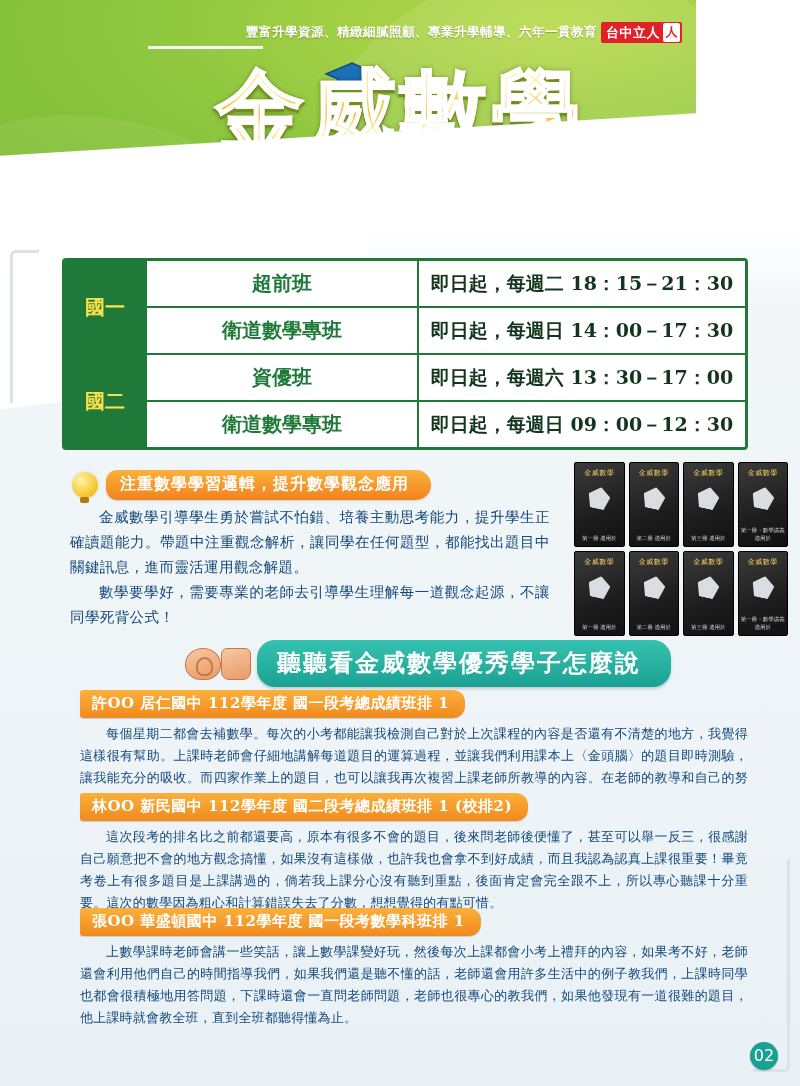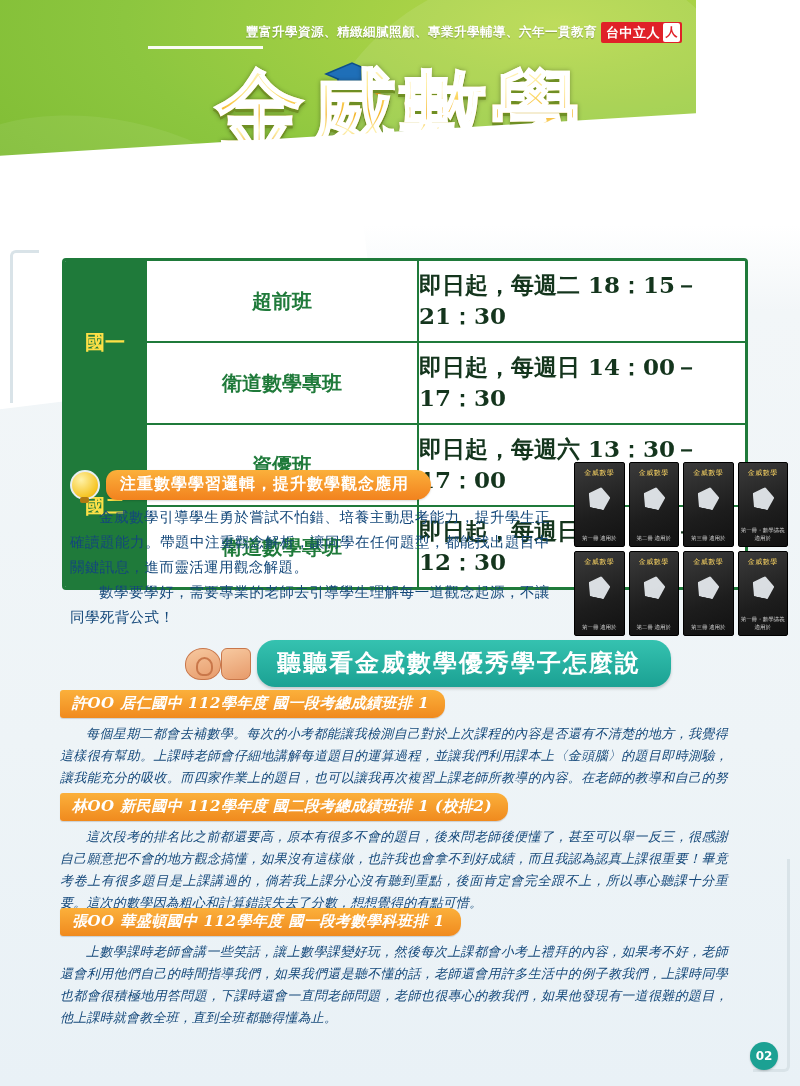--- a/index.html
+++ b/index.html
@@ -126,21 +126,21 @@
   .tcell:last-child{border-bottom:none;}
   .tname{
     width:270px;display:flex;align-items:center;justify-content:center;
     font-family:"DejaVu Serif","Liberation Serif",serif;
     font-size:20px;font-weight:bold;color:#1f7a3a;background:#ffffff;
     padding:9px 0;border-right:2px solid #1f7a3a;
   }
   .ttime{
     flex:1;display:flex;align-items:center;justify-content:center;
     font-family:"DejaVu Serif","Liberation Serif",serif;
-    font-size:23px;font-weight:bold;color:#14351d;background:#ffffff;padding:9px 0;
+    font-size:19px;font-weight:bold;color:#14351d;background:#ffffff;padding:9px 0;
   }
   
   .pill-orange{
     position:absolute;left:70px;top:470px;
     display:flex;align-items:center;gap:6px;
   }
   .bulb{
     width:26px;height:26px;border-radius:50%;
     background:radial-gradient(circle at 35% 30%,#fff2a8,#f6c424 70%,#d79a0b);
     border:2px solid #e8eff3;
@@ -211,21 +211,21 @@
     border:1px solid #c9774a;border-radius:6px 6px 8px 8px;position:relative;margin-left:-6px;
   }
   .pill-teal .pilltext{
     background:linear-gradient(180deg,#35c2b0,#1ba193);
     color:#ffffff;font-family:"DejaVu Serif","Liberation Serif",serif;
     font-size:24px;font-weight:bold;letter-spacing:2px;
     padding:7px 30px 8px 20px;border-radius:18px;
     white-space:nowrap;box-shadow:0 2px 3px rgba(0,0,0,.18);
   }
   
-  .testi{position:absolute;left:60px;width:668px;font-style:italic;}
+  .testi{position:absolute;left:80px;width:668px;}
   .testi-head{
     display:inline-block;
     background:linear-gradient(180deg,#fbb03b,#f08a1e);
     color:#ffffff;font-family:"DejaVu Serif","Liberation Serif",serif;
     font-size:15px;font-weight:bold;letter-spacing:.5px;
     padding:4px 16px 5px 12px;border-radius:3px 12px 12px 3px;
     box-shadow:0 1px 1px rgba(0,0,0,.15);
   }
   .testi-body{
     margin-top:5px;
@@ -239,21 +239,21 @@
   
   .footnote{
     position:absolute;right:60px;bottom:44px;
     font-family:"DejaVu Serif","Liberation Serif",serif;
     font-size:12.5px;color:#14487a;
   }
   .pagebadge{
     position:absolute;right:22px;bottom:16px;
     width:28px;height:28px;border-radius:50%;
     background:#1ba193;color:#ffffff;
-    font-size:12px;font-weight:bold;line-height:28px;text-align:center;
+    font-size:16px;font-weight:normal;line-height:28px;text-align:center;
     box-shadow:0 1px 2px rgba(0,0,0,.2);
   }
 </style>
 </head>
 <body>
 
 <div class="page">
 
   <div class="banner">
     <div class="banner-swoosh"></div>

